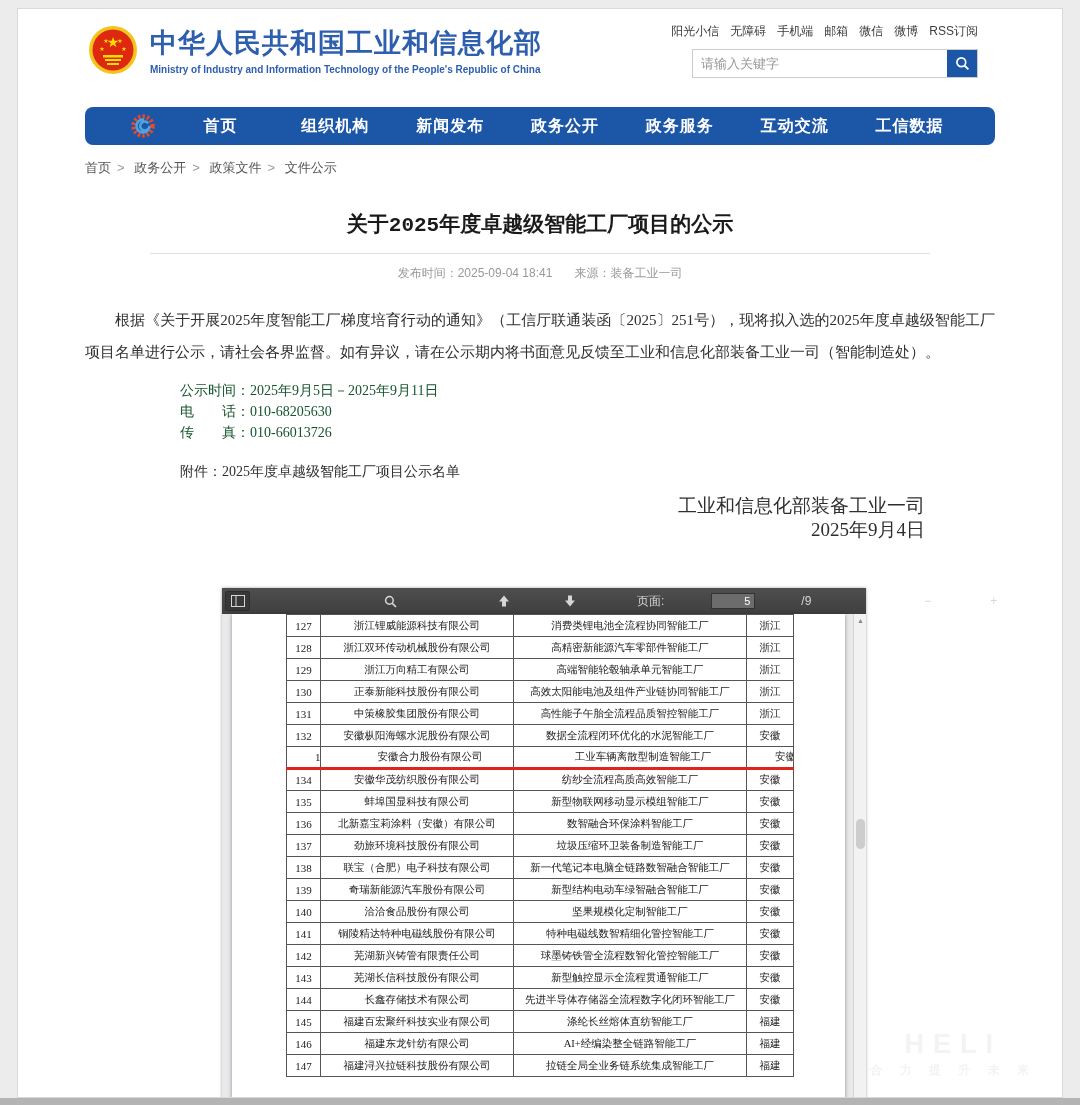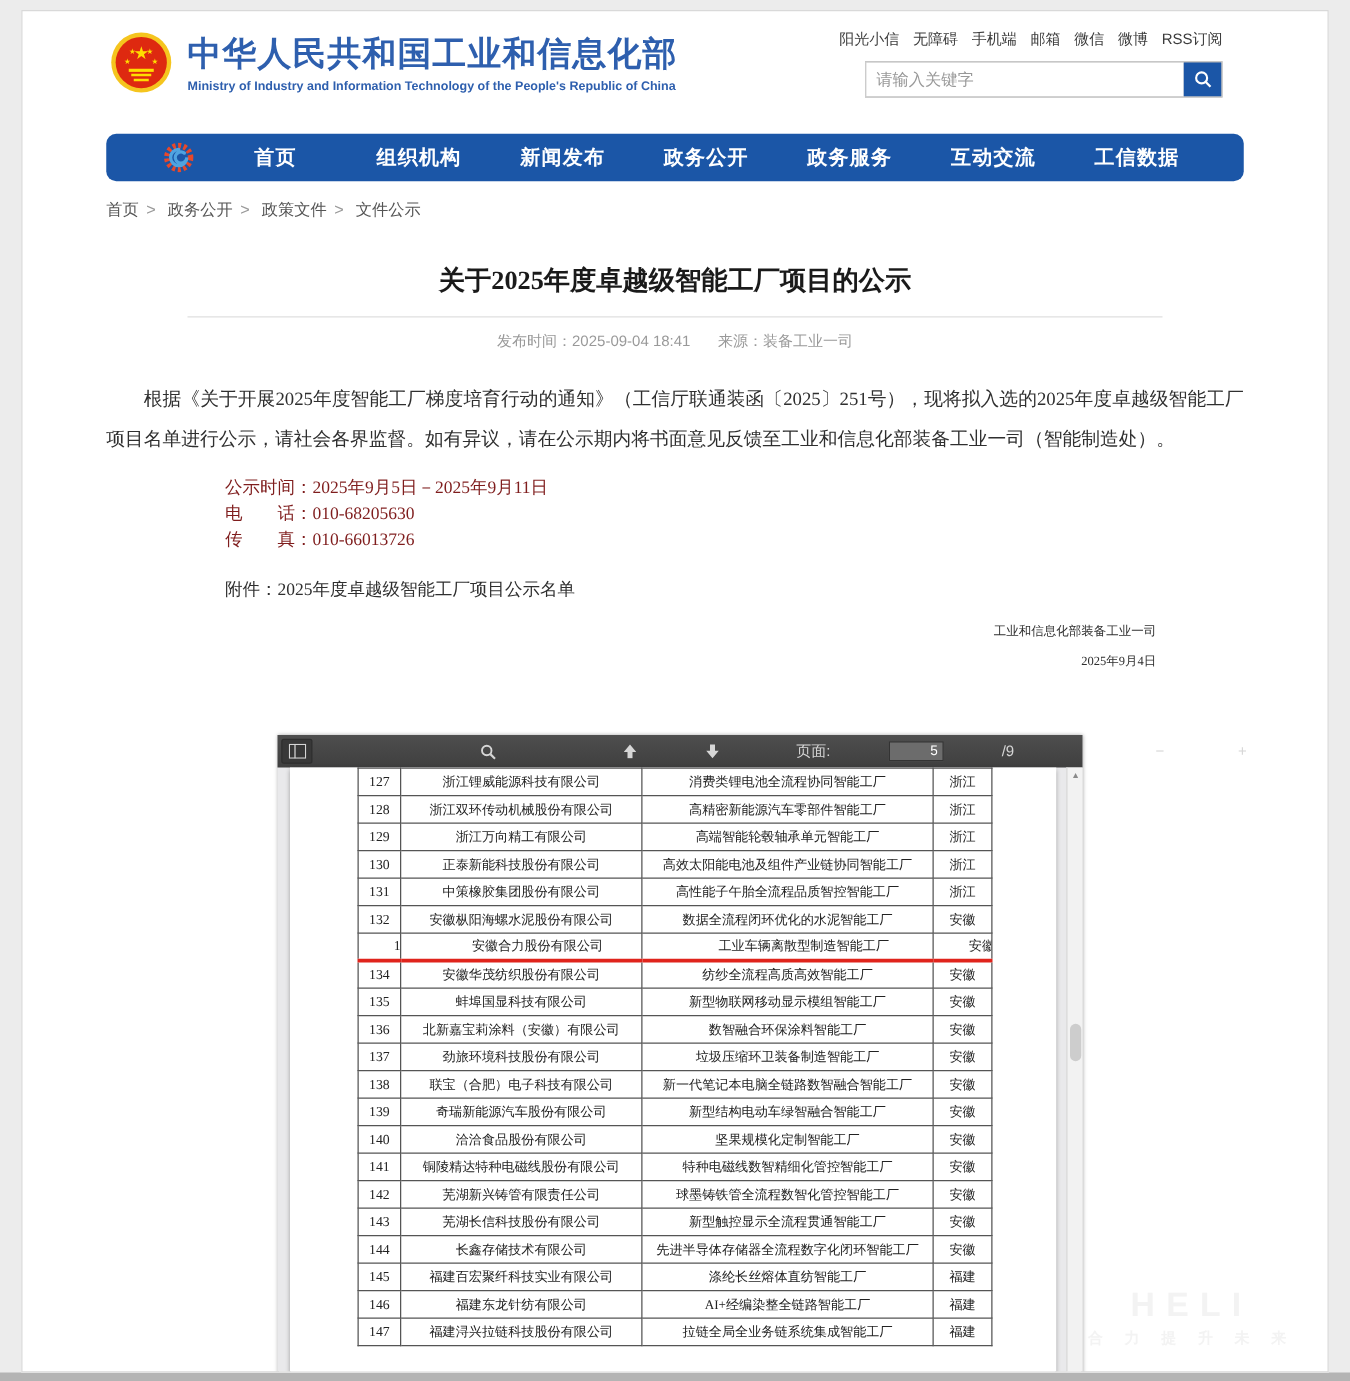--- a/index.html
+++ b/index.html
@@ -39,32 +39,32 @@
             text-decoration:none;cursor:pointer;letter-spacing:1px;}
 
   
   .breadcrumb{margin:14px 0 0 67px;font-size:13px;color:#555;}
   .breadcrumb a{color:#555;text-decoration:none;cursor:pointer;}
   .breadcrumb .sep{color:#999;margin:0 6px;}
 
   
   .article{margin:0 67px;font-family:"Liberation Serif","DejaVu Serif",serif;}
   .article-title{margin-top:33px;text-align:center;font-size:21px;font-weight:bold;color:#1a1a1a;
-                 font-family:Liberation Serif, serif;}
+                 font-family:Liberation Mono, monospace;}
   .title-divider{margin:15px 65px 0;border-top:1px solid #e0e0e0;}
   .article-meta{margin-top:11px;text-align:center;font-size:12px;color:#999;
                 font-family:"Liberation Sans","DejaVu Sans",sans-serif;}
   .article-meta .gap{display:inline-block;width:22px;}
   .body-para{margin-top:22px;font-size:15px;color:#2f2f2f;line-height:32px;
              text-align:justify;text-indent:2em;}
-  .info-lines{margin:12px 0 0 95px;font-size:14px;color:#7f1d1d;}
+  .info-lines{margin:12px 0 0 95px;font-size:14px;color:#14532d;}
   .info-line{line-height:21px;}
   .attachment-line{margin:20px 0 0 95px;font-size:14px;color:#2f2f2f;}
   .attachment-line a{color:#2f2f2f;text-decoration:none;cursor:pointer;}
-  .signature-block{margin-top:13px;text-align:right;padding-right:70px;font-size:10px;
+  .signature-block{margin-top:13px;text-align:right;padding-right:70px;font-size:19px;
                    color:#2f2f2f;line-height:24px;}
 
   
   .pdf-viewer{margin:46px 0 0 204px;width:644px;height:519px;background:#e9e9eb;
               box-shadow:0 0 3px rgba(0,0,0,.35);}
   .pdf-toolbar{height:26px;background:linear-gradient(#4e4e4e,#3f3f3f);display:flex;
                align-items:center;padding:0 3px;color:#d6d6d6;font-size:12px;gap:41px;}
   .tb-btn{width:25px;height:20px;display:flex;align-items:center;justify-content:center;
           border-radius:2px;cursor:pointer;flex:0 0 auto;}
   .tb-btn svg{display:block;}

